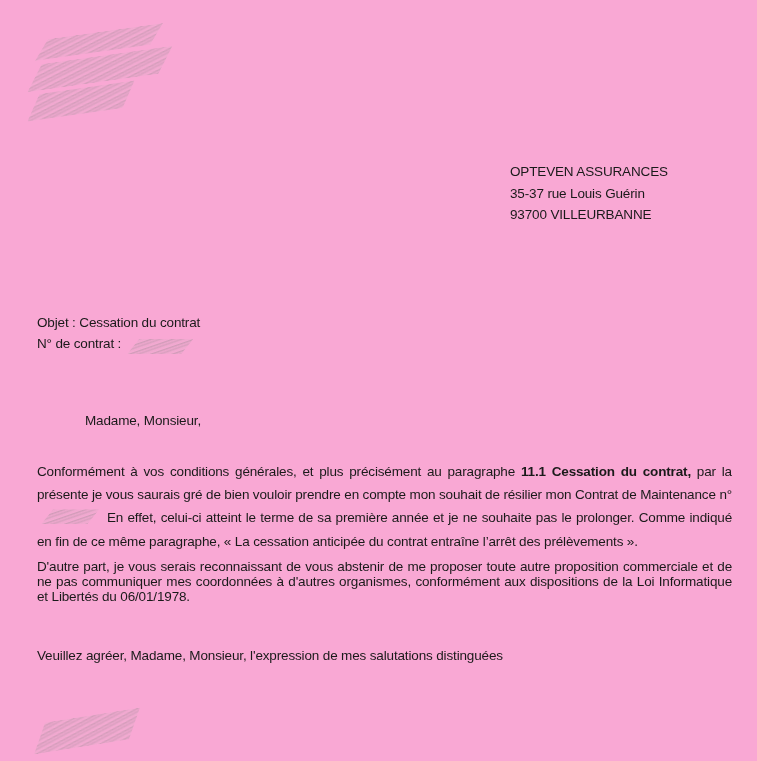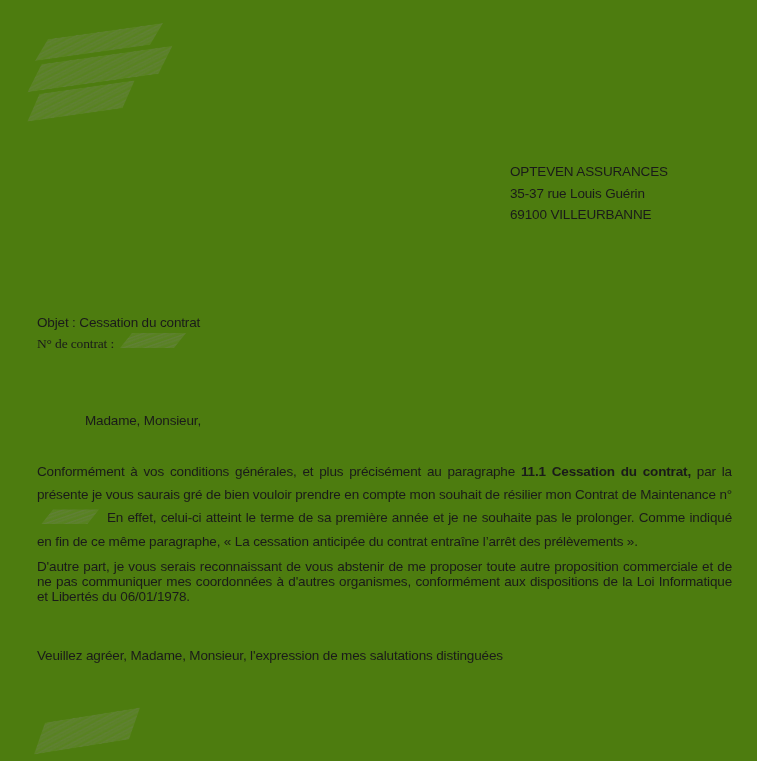--- a/index.html
+++ b/index.html
@@ -1,20 +1,20 @@
 <!DOCTYPE html>
 <html><head>
 <meta charset="utf-8">
 <style>
   html, body { margin: 0; padding: 0; background: #ffffff; }
   .page {
     position: relative;
     width: 757px;
     height: 761px;
-    background: #4d7c0f;
+    background: #f9a8d4;
     font-family: "Liberation Sans", sans-serif;
     color: #1a1a1a;
     font-size: 13.5px;
     letter-spacing: -0.15px;
     overflow: hidden;
   }
   
   .scribble {
     background-color: rgba(190,190,190,0.10);
     background-image: repeating-linear-gradient(161deg,
@@ -49,21 +49,21 @@
   }
   
   .recipient {
     position: absolute;
     left: 510px; top: 161px;
     line-height: 21.5px;
   }
   
   .date-line   { position: absolute; left: 37px; top: 264px; }
   .subject-block { position: absolute; left: 37px; top: 312px; line-height: 21px; }
-  .contract-line { display: flex; align-items: flex-start; font-family: Liberation Serif, serif; }
+  .contract-line { display: flex; align-items: flex-end; }
   .inline-redaction {
     display: inline-block;
     width: 66px; height: 15px;
     margin-left: 6px;
     clip-path: polygon(12px 0, 100% 0, calc(100% - 12px) 100%, 0 100%);
   }
   .salutation { position: absolute; left: 37px; top: 413px; margin-left: 48px; }
   
   .para {
     position: absolute;
@@ -97,21 +97,21 @@
 
   <div class="sender-redaction">
     <div class="band b1 scribble"></div>
     <div class="band b2 scribble"></div>
     <div class="band b3 scribble"></div>
   </div>
 
   <div class="recipient">
     <div>OPTEVEN ASSURANCES</div>
     <div>35-37 rue Louis Guérin</div>
-    <div>69100 VILLEURBANNE</div>
+    <div>93700 VILLEURBANNE</div>
   </div>
 
 
   <div class="subject-block">
     <div>Objet : Cessation du contrat</div>
     <div class="contract-line">
       <span>N° de contrat :</span>
       <span class="inline-redaction scribble"></span>
     </div>
   </div>

